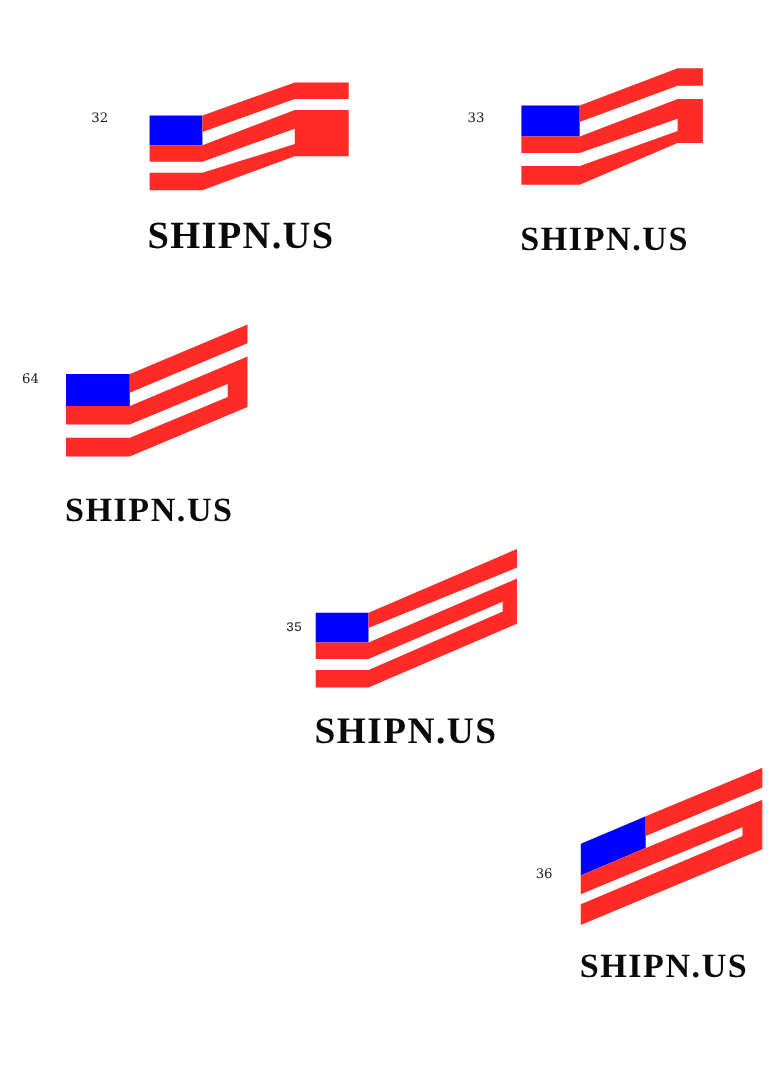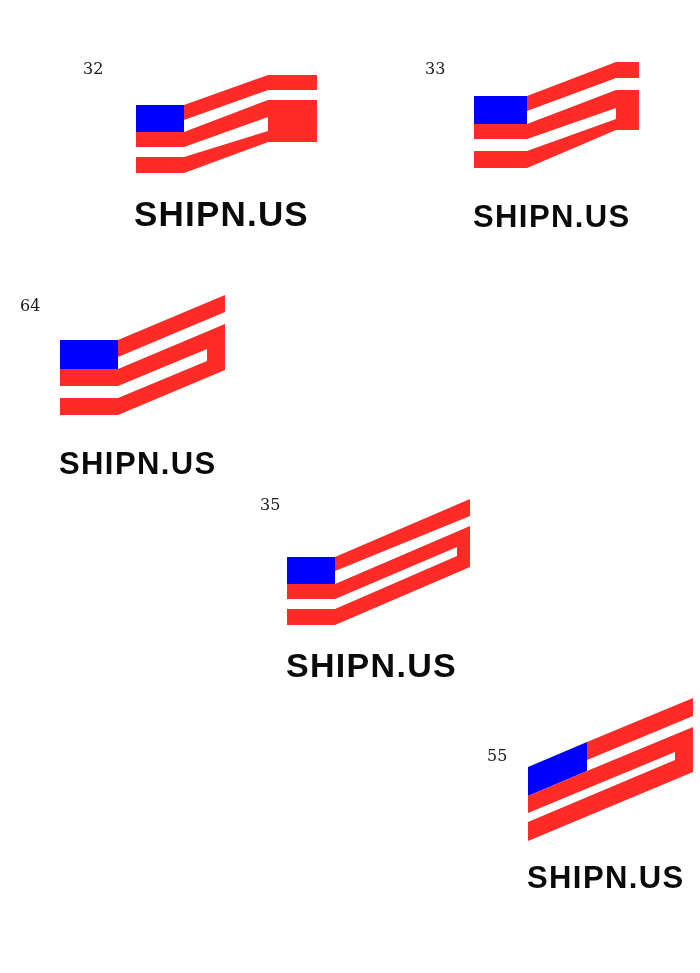--- a/index.html
+++ b/index.html
@@ -1,26 +1,27 @@
 <!DOCTYPE html>
 <html><head>
   <meta charset="utf-8">
   <style>
     html, body { margin: 0; padding: 0; background: #ffffff; }
     body { width: 700px; height: 973px; position: relative; overflow: hidden; }
     .num {
       position: absolute;
       font-family: "DejaVu Serif", "Liberation Serif", serif;
-      font-size: 16px;
+      font-size: 12px;
       line-height: 17px;
       color: #1a1a1a;
+      margin-top: 39px;
     }
     .word {
       position: absolute;
-      font-family: Liberation Sans, sans-serif;
+      font-family: Liberation Serif, serif;
       font-weight: bold;
       color: #0a0a0a;
       white-space: nowrap;
       line-height: 1;
       letter-spacing: 0.5px;
     }
     svg.marks { position: absolute; left: 0; top: 0; width: 700px; height: 973px; }
   </style>
 </head>
 <body>
@@ -49,20 +50,20 @@
   <g>
     <polygon fill="#0000FF" points="528,767 587,742 587,771 528,796"></polygon>
     <polygon fill="#FF2B26" points="587,742 693,698 693,716 587,760"></polygon>
     <polygon fill="#FF2B26" points="528,796 587,771 693,727 693,772 528,841 528,822 675,760 675,752 528,813"></polygon>
   </g>
 </svg>
 
 <div class="num" style="left:83px; top:60px;">32</div>
 <div class="num" style="left:425px; top:60px;text-align:center;">33</div>
 <div class="num" style="left:20px; top:297px;">64</div>
-<div class="num" style="left:260px; top:496px;">35</div>
-<div class="num" style="left:487px; top:747px;">55</div>
+<div class="num" style="left:260px; top:524px;font-family:Liberation Mono, monospace;">35</div>
+<div class="num" style="left:487px; top:747px;">36</div>
 
 <div class="word" style="left:134px; top:196px; font-size:35px; letter-spacing:1.2px;">SHIPN.US</div>
 <div class="word" style="left:473px; top:201px; font-size:31px; letter-spacing:1.4px;">SHIPN.US</div>
 <div class="word" style="left:59px; top:448px; font-size:31px; letter-spacing:1.4px;">SHIPN.US</div>
 <div class="word" style="left:286px; top:648px; font-size:34px; letter-spacing:1.3px;">SHIPN.US</div>
 <div class="word" style="left:527px; top:862px; font-size:31px; letter-spacing:1.4px;">SHIPN.US</div>
 
 </body></html>

